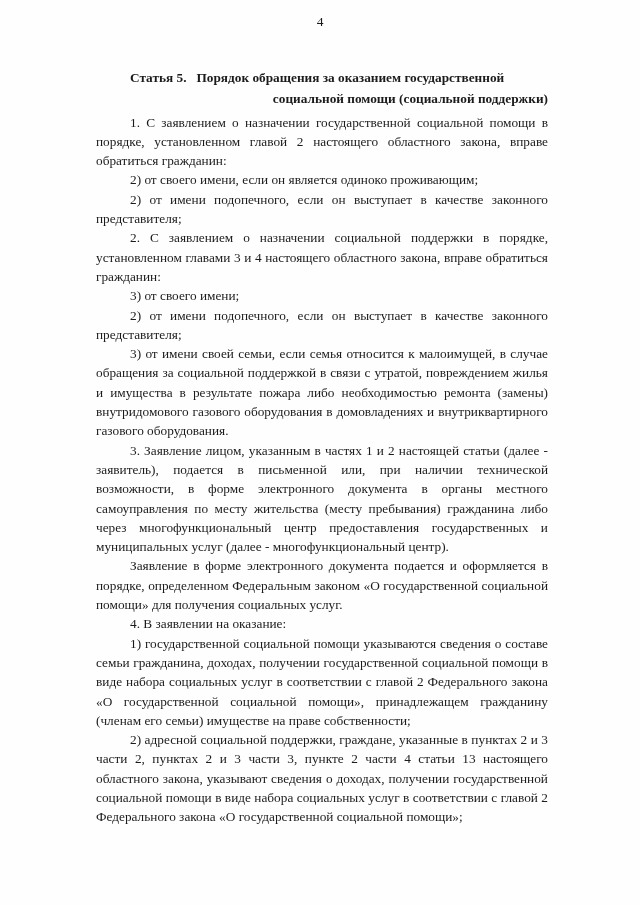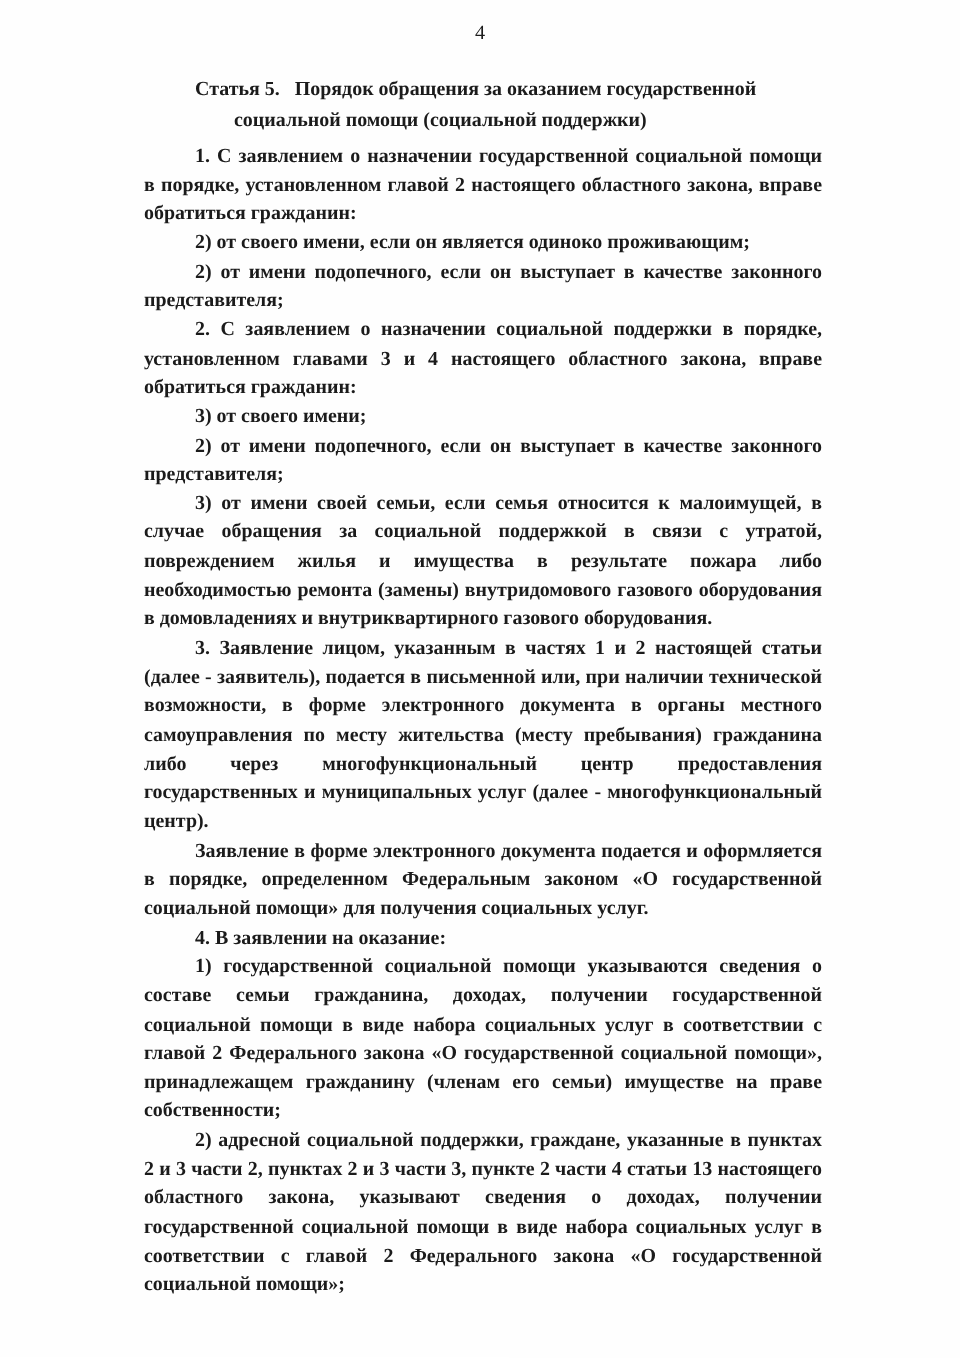--- a/index.html
+++ b/index.html
@@ -36,40 +36,39 @@
   p {
     margin: 0;
     font-size: 13.3px;
     line-height: 19.3px;
     text-align: justify;
     text-justify: inter-word;
     hyphens: manual;
   }
   .indent {
     text-indent: 34px;
-    font-weight: bold;
   }
   .noindent {
     text-indent: 0;
   }
   .article-head {
-    margin-top: 9px;
+    margin-top: 28px;
     margin-bottom: 2px;
     text-indent: 34px;
     text-align: left;
     font-weight: bold;
   }
   .article-head .art-num {
     font-weight: bold;
   }
   .article-head .art-title {
     font-weight: bold;
   }
   .article-sub {
-    text-align: left;
+    text-align: right;
     text-indent: 0;
     font-weight: bold;
     margin-bottom: 4px;
     padding-left: 60px;
   }
 </style>
 </head>
 <body>
 
 <div class="page">

